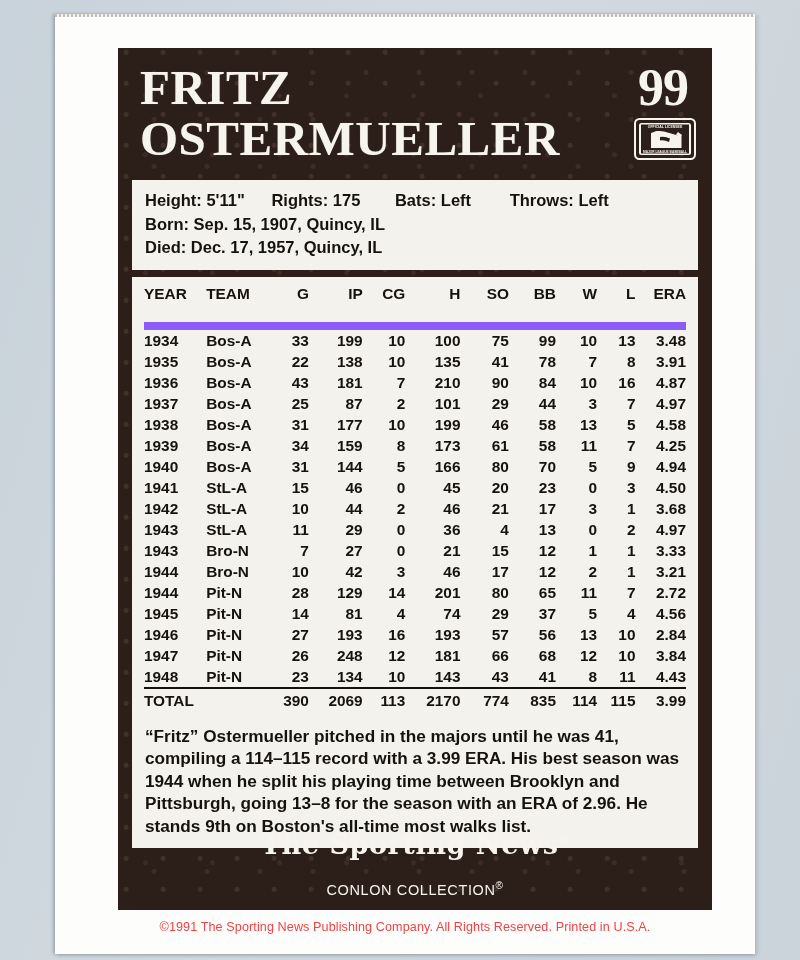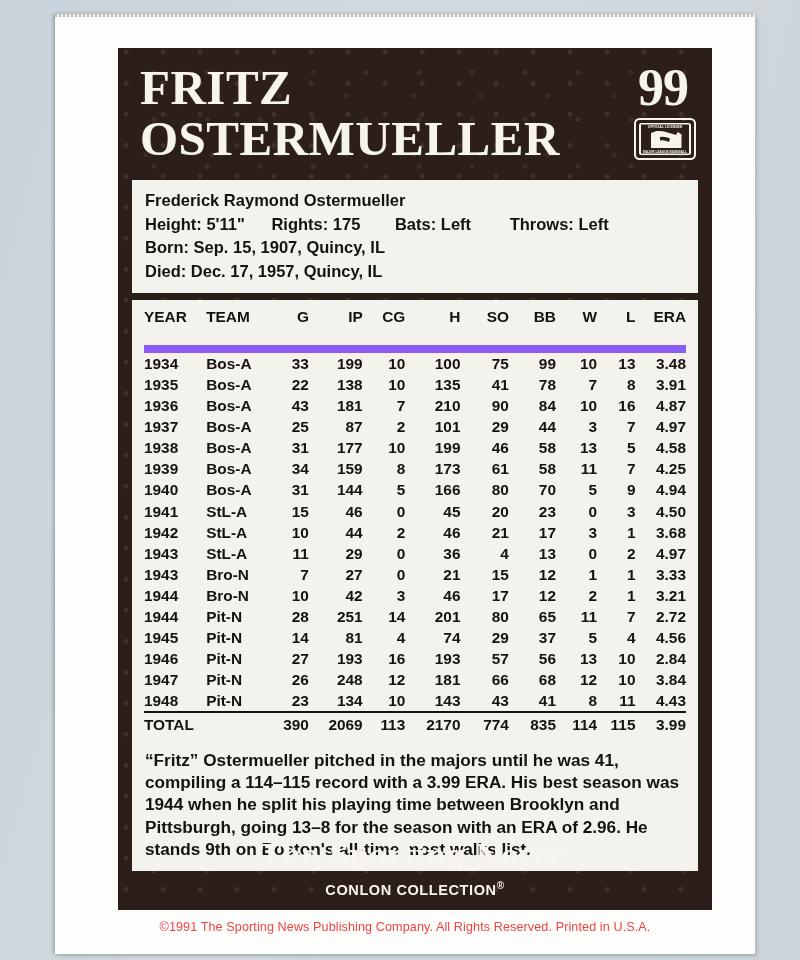--- a/index.html
+++ b/index.html
@@ -166,23 +166,23 @@
     font-family: "DejaVu Serif", serif;
     font-weight: bold;
     font-size: 28px;
     letter-spacing: .5px;
     font-style: normal;
     display: inline-block;
     transform: scaleX(.97);
   }
   .brand-title .reg { font-size: 13px; vertical-align: super; font-family: "Liberation Sans", sans-serif; }
   .brand-sub {
-    margin-top: 8px;
+    margin-top: 19px;
     font-size: 14.5px;
-    font-weight: bold;
+    font-weight: normal;
     letter-spacing: .6px;
     font-family: "Liberation Sans", sans-serif;
   }
   .brand-sub .reg { font-size: 10px; vertical-align: super; }
 
   
   .copyright {
     position: absolute;
     left: 0; right: 0;
     top: 906px;
@@ -217,21 +217,20 @@
           <text x="62" y="69.4" text-anchor="middle" font-family="'Liberation Sans',sans-serif" font-size="6.4" font-weight="bold" fill="#f7f4ee">MAJOR LEAGUE BASEBALL</text>
           <rect x="14" y="22" width="96" height="40" fill="#2c1f19"></rect>
           <path d="M34 60 L34 30 Q47 24 60 27 L95 37 L95 60 Z" fill="#f7f4ee"></path>
           <path d="M88 28 L96 34 L93 40 L84 33 Z" fill="#f7f4ee"></path>
           <circle cx="47" cy="33" r="7" fill="#f7f4ee"></circle>
           <path d="M52 38 Q62 36 72 41 L70 48 Q60 43 52 45 Z" fill="#2c1f19"></path>
         </svg>
       </div>
 
       <div class="white-box bio-box">
-        <div class="bio-line">Frederick Raymond Ostermueller</div>
         <div class="bio-line">
           <span>Height:</span>
           <span>5'11"</span><span class="gap-a"></span>
           <span>Rights:</span>
           <span>175</span><span class="gap-b"></span>
           <span>Bats:</span>
           <span>Left</span><span class="gap-c"></span>
           <span>Throws:</span>
           <span>Left</span>
         </div>
@@ -419,21 +418,21 @@
                   <td class="c-so">17</td>
                   <td class="c-bb">12</td>
                   <td class="c-w">2</td>
                   <td class="c-l">1</td>
                   <td class="c-era">3.21</td>
                 </tr>
                 <tr>
                   <td class="c-year">1944</td>
                   <td class="c-team">Pit-N</td>
                   <td class="c-g">28</td>
-                  <td class="c-ip">251</td>
+                  <td class="c-ip">129</td>
                   <td class="c-cg">14</td>
                   <td class="c-h">201</td>
                   <td class="c-so">80</td>
                   <td class="c-bb">65</td>
                   <td class="c-w">11</td>
                   <td class="c-l">7</td>
                   <td class="c-era">2.72</td>
                 </tr>
                 <tr>
                   <td class="c-year">1945</td>

